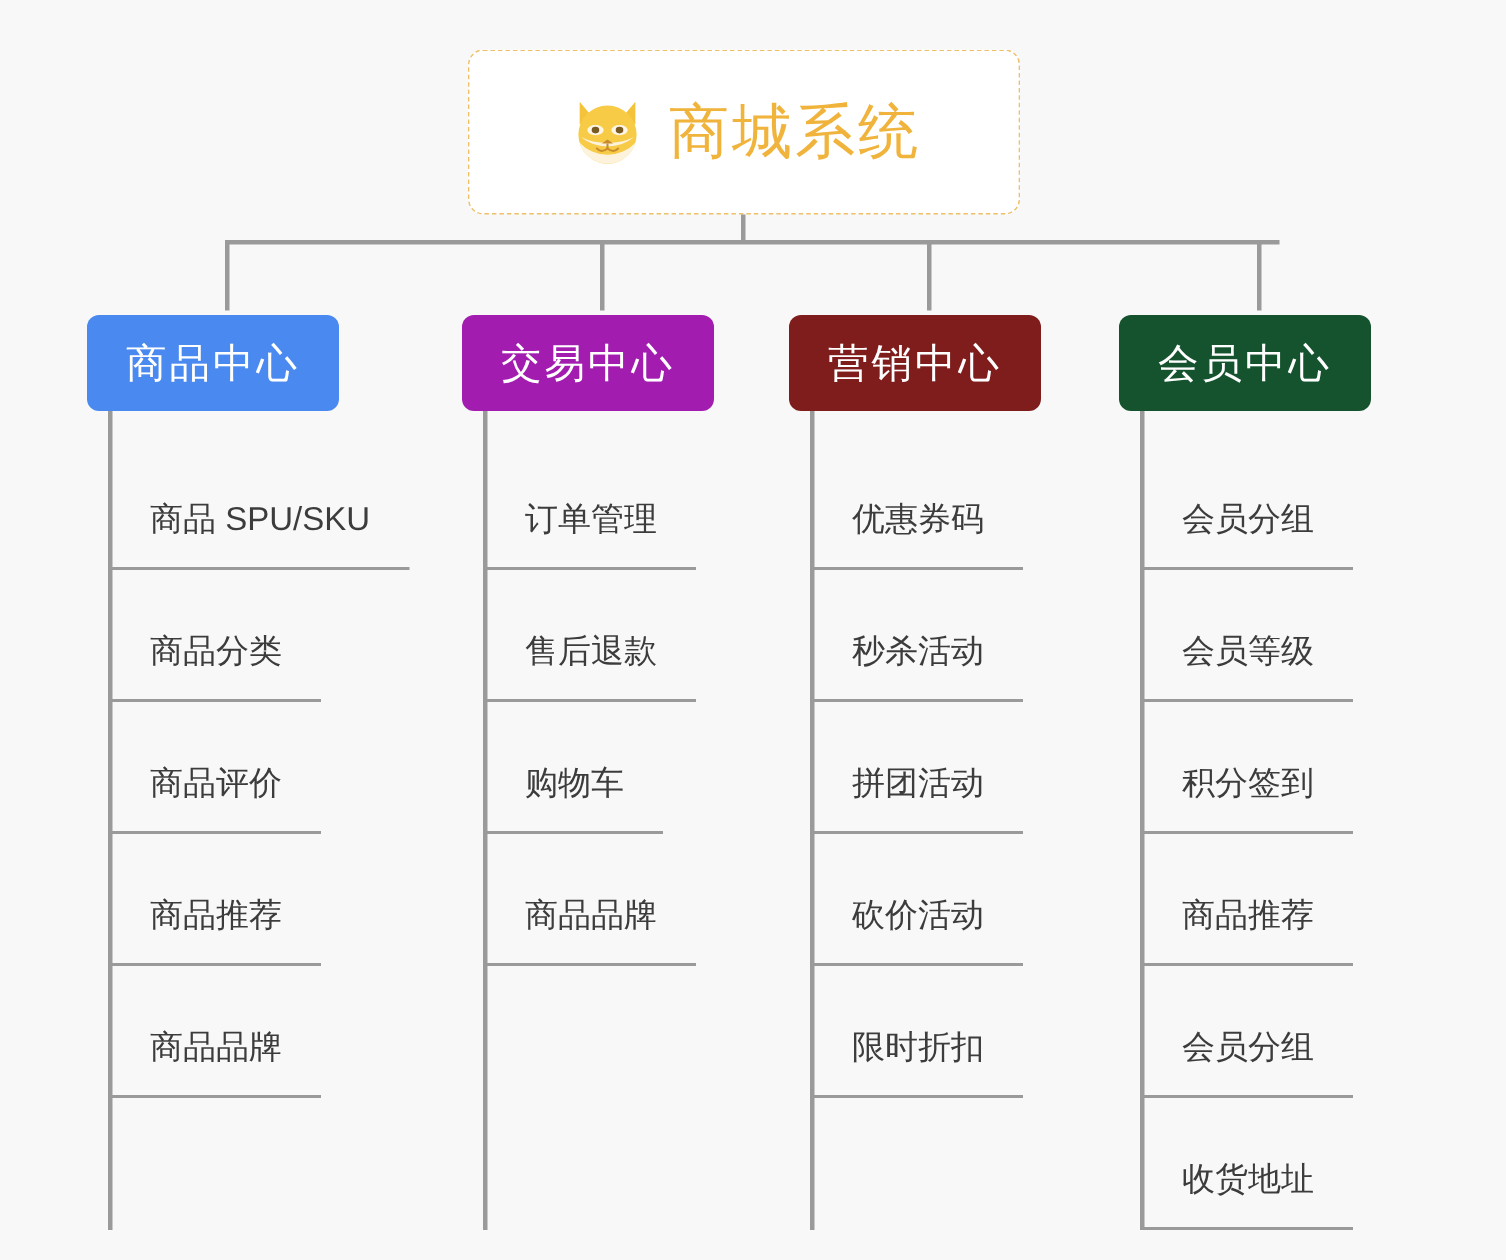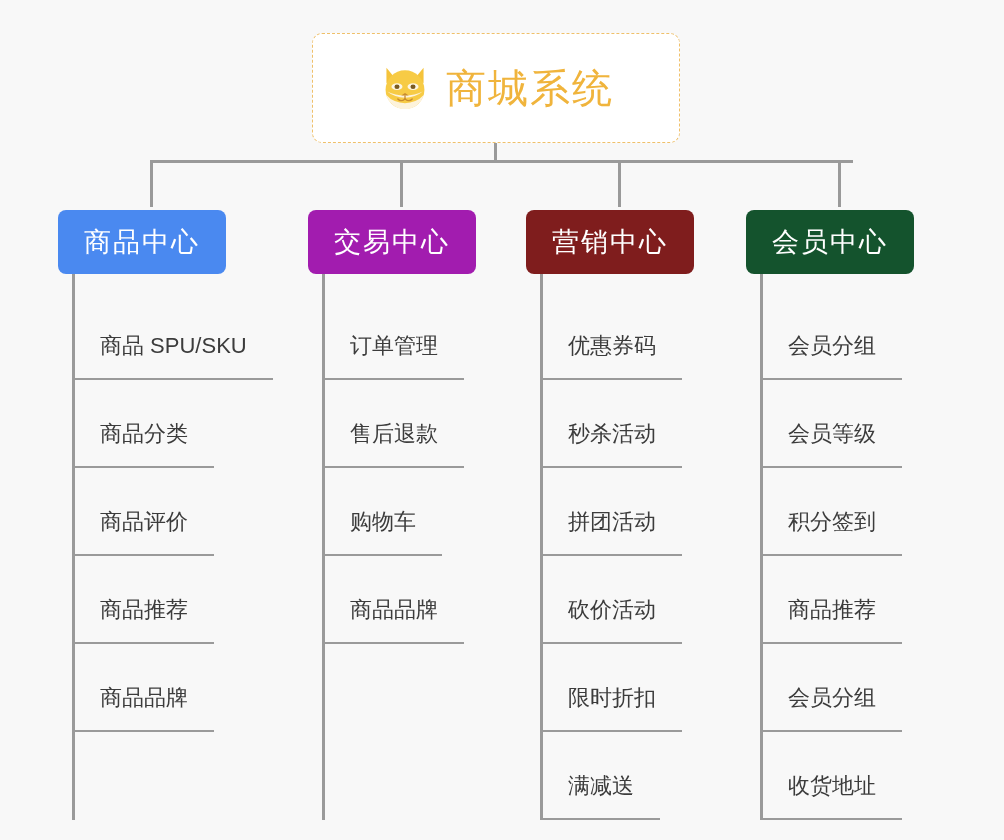--- a/index.html
+++ b/index.html
@@ -221,23 +221,20 @@
         </div>
       <div class="leaf-item">
           <span class="leaf-label">拼团活动</span>
         </div>
       <div class="leaf-item">
           <span class="leaf-label">砍价活动</span>
         </div>
       <div class="leaf-item">
           <span class="leaf-label">限时折扣</span>
         </div>
-      <div class="leaf-item">
-          <span class="leaf-label">满减送</span>
-        </div>
     </div>
   </div>
 
   <div class="column col4">
     <div class="cat-box" style="background-color: #14532d;">会员中心</div>
     <div class="leaf-list">
       <div class="leaf-spine" style="background: rgb(154, 154, 154); height: 546px;"></div>
       <div class="leaf-item">
           <span class="leaf-label">会员分组</span>
         </div>

